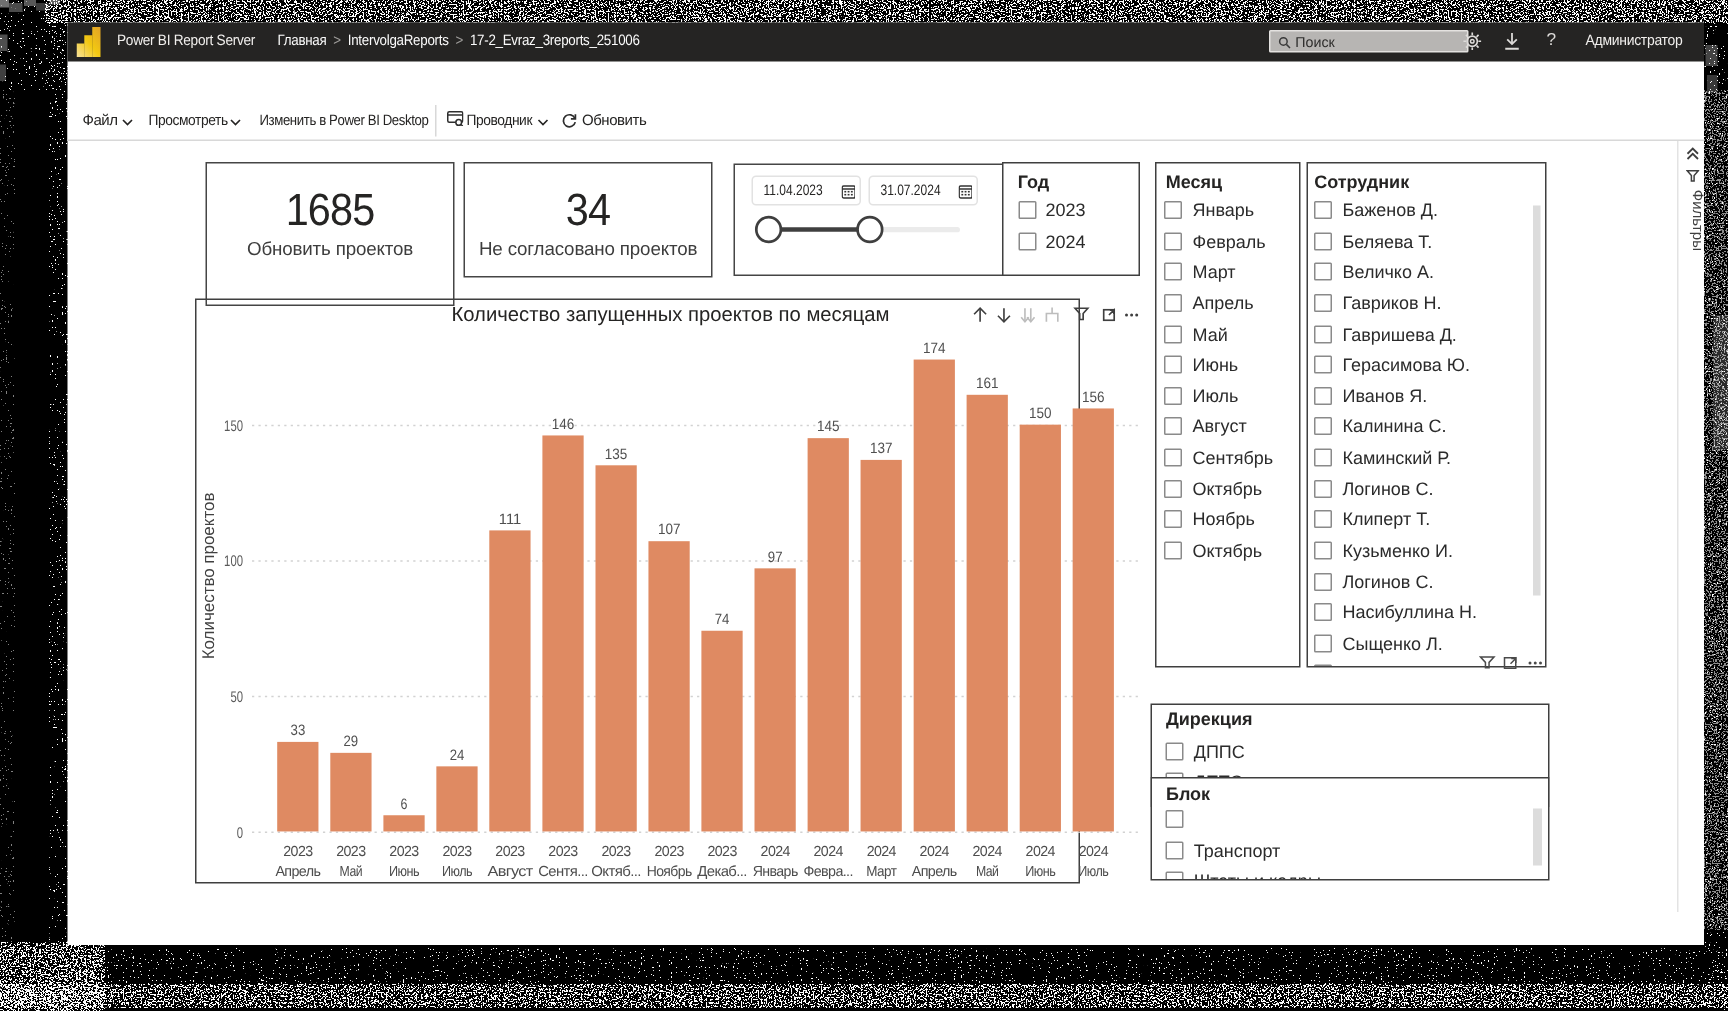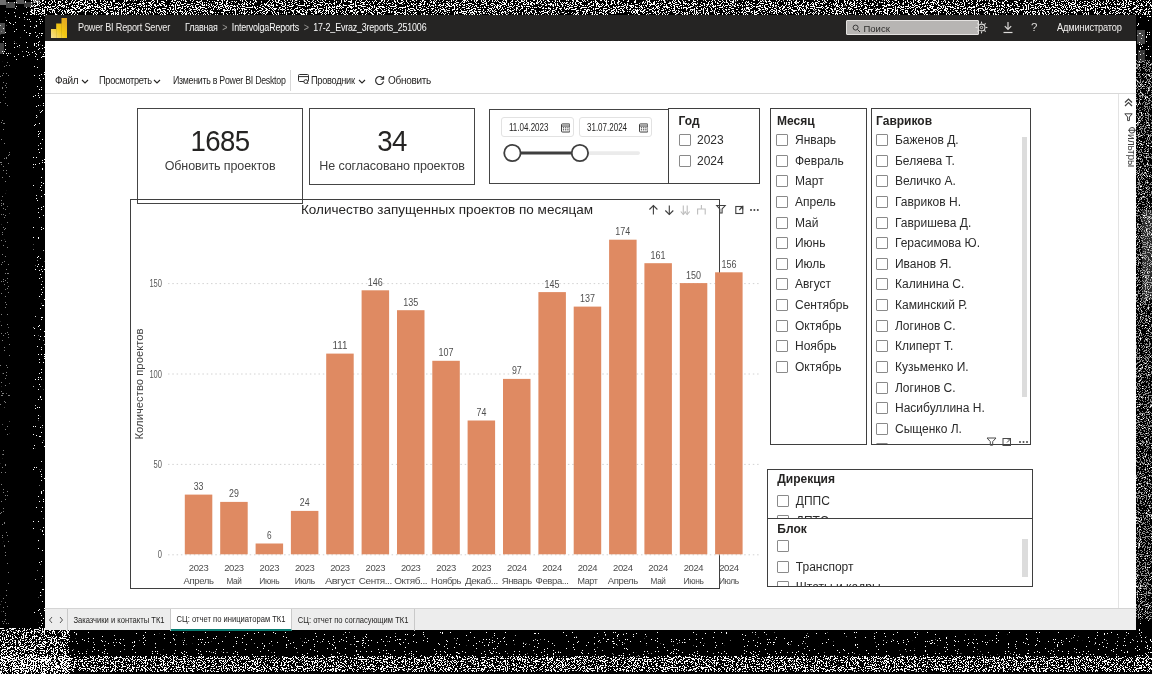--- a/index.html
+++ b/index.html
@@ -242,21 +242,21 @@
         <span class="cb"></span>
         <span class="slab">Ноябрь</span>
       </div>
 <div class="srow" style="left:5.9px;top:251.4px">
         <span class="cb"></span>
         <span class="slab">Октябрь</span>
       </div>
   </div>
 
   <div class="panel" style="left:825.6px;top:93px;width:160.4px;height:336.6px;overflow:hidden">
-    <div class="ptitle" style="left:4.5px;top:4.5px">Гавриков</div>
+    <div class="ptitle" style="left:4.5px;top:4.5px">Сотрудник</div>
 <div class="srow" style="left:4.9px;top:24.5px">
         <span class="cb"></span>
         <span class="slab">Баженов Д.</span>
       </div>
 <div class="srow" style="left:4.9px;top:45.1px">
         <span class="cb"></span>
         <span class="slab">Беляева Т.</span>
       </div>
 <div class="srow" style="left:4.9px;top:65.8px">
         <span class="cb"></span>
@@ -467,31 +467,13 @@
       <g fill="none" stroke="#3f3f3f" stroke-width="1.2">
         <polyline points="1,8 4.5,4.5 8,8"></polyline>
         <polyline points="1,4.5 4.5,1 8,4.5"></polyline>
       </g>
     </svg>
   <svg class="a" style="left:1079px;top:98px" width="9" height="9" viewBox="0 0 9 9">
       <path d="M.8 .8 H8.2 L5.4 4 V7.6 H3.6 V4 Z" fill="none" stroke="#3f3f3f" stroke-width="1"></path>
     </svg>
   <div class="a" style="left:1066px;top:123.5px;width:38px;height:13px;font-size:10px;color:#3f3f3f;transform:rotate(90deg);white-space:nowrap">Фильтры</div>
 
-  <div id="tabs">
-    <svg class="a" style="left:3px;top:7px" width="18" height="8" viewBox="0 0 18 8">
-        <g fill="none" stroke="#555" stroke-width="1">
-          <polyline points="4,1 1.5,4 4,7"></polyline>
-          <polyline points="12,1 14.5,4 12,7"></polyline>
-        </g>
-      </svg>
-    <div class="a" style="left:22.3px;top:0;width:1px;height:22.3px;background:#c9c9c9"></div>
-    <div class="tab" style="left:23.3px;width:102.9px">
-        <span style="transform:scaleX(.8)">Заказчики и контакты ТК1</span>
-      </div>
-    <div class="tab" style="left:126.2px;width:120.4px;background:#fff;border-bottom:2.5px solid #077a70">
-        <span style="transform:scaleX(.8)">СЦ: отчет по инициаторам ТК1</span>
-      </div>
-    <div class="tab" style="left:246.6px;width:123.9px">
-        <span style="transform:scaleX(.8)">СЦ: отчет по согласующим ТК1</span>
-      </div>
-  </div>
 </div>
 
 </body></html>

